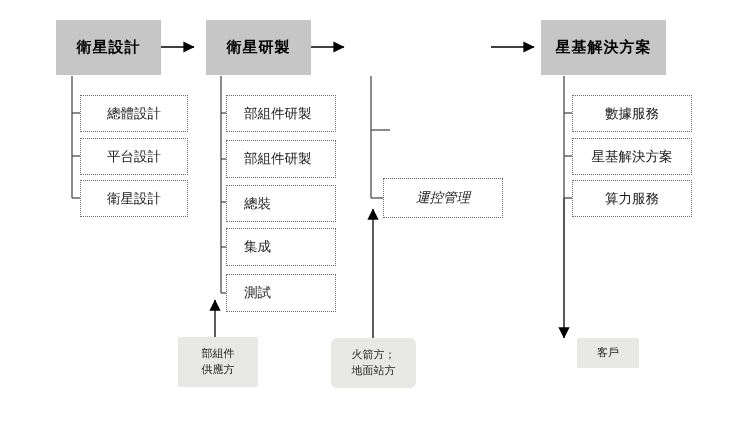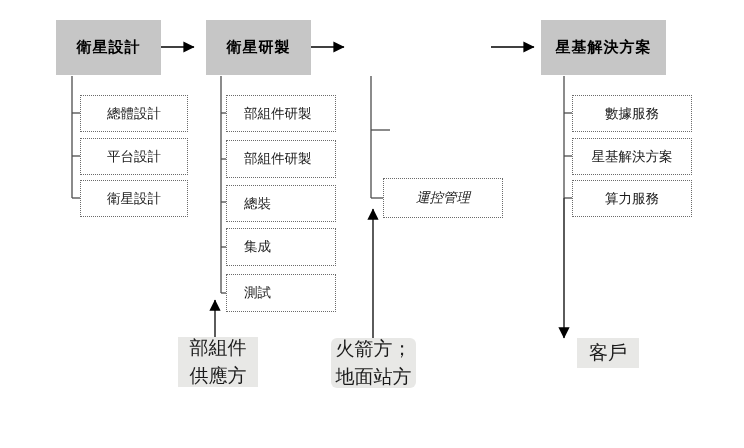--- a/index.html
+++ b/index.html
@@ -52,21 +52,21 @@
     justify-content: center;
   }
   .leaf-left {
     justify-content: flex-start;
     padding-left: 17px;
   }
   .ext-node {
     background: #e8e8e6;
     justify-content: center;
     text-align: center;
-    font-size: 19px;
+    font-size: 11px;
     line-height: 1.45;
     color: #1a1a1a;
   }
 </style>
 </head>
 <body>
 
 <div id="diagram">
 
   <svg id="connectors" viewBox="0 0 744 448" xmlns="http://www.w3.org/2000/svg">

